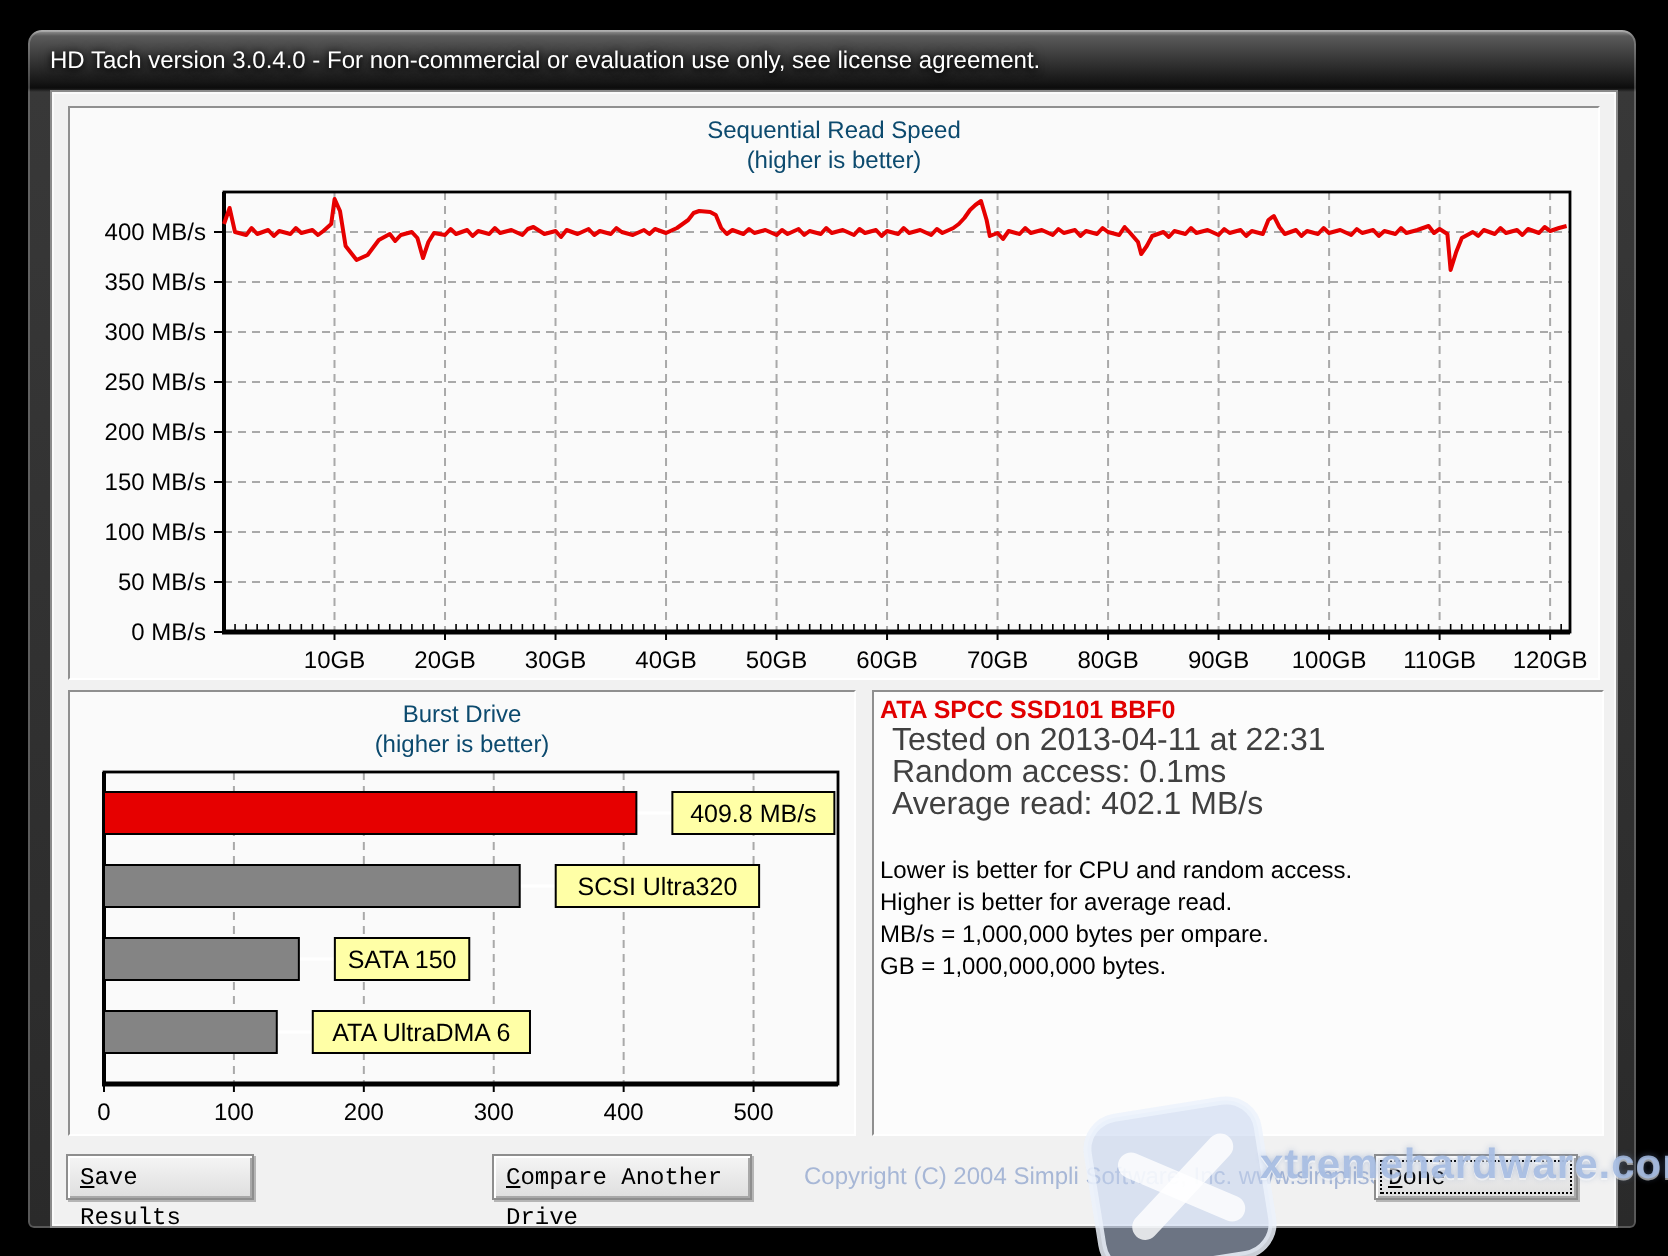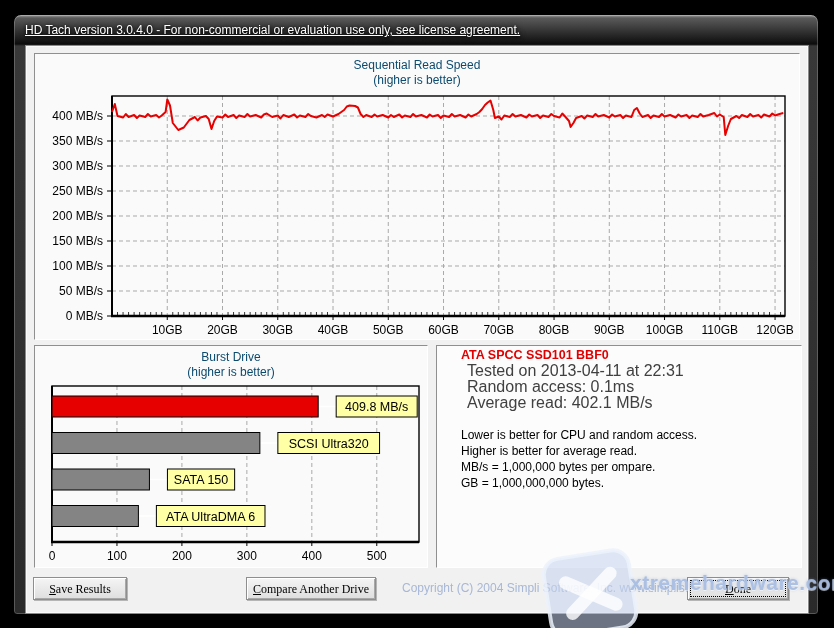--- a/index.html
+++ b/index.html
@@ -6,42 +6,42 @@
   *{box-sizing:border-box;}
   .screen{position:relative;width:834px;height:628px;background:#000;overflow:hidden;
           font-family:"Liberation Sans","DejaVu Sans",sans-serif;}
   
   .window{position:absolute;left:13px;top:14px;width:806px;height:601px;
           border-radius:8px 8px 4px 4px;border:1px solid #000;
           background:linear-gradient(180deg,#9e9e9e 0px,#5a5a5a 3px,#161616 26px,#0c0c0c 29px,#383838 31px,#2a2a2a 100%);
           box-shadow:inset 0 0 0 1px rgba(255,255,255,0.22);}
   .titlebar{position:absolute;left:0;top:0;right:0;height:30px;
             color:#fff;font-size:12px;line-height:31px;padding-left:11px;
-            text-shadow:0 1px 3px #000,0 0 6px rgba(0,0,0,.8);white-space:nowrap;overflow:hidden;text-decoration:underline;}
+            text-shadow:0 1px 3px #000,0 0 6px rgba(0,0,0,.8);white-space:nowrap;overflow:hidden;}
   .content{position:absolute;left:11px;top:30px;width:784px;height:569px;
            background:#f1f1f1;border:1px solid #8a8a8a;
            box-shadow:inset 0 0 0 1px #fafafa;}
   
   .panel{position:absolute;background:#fafafa;
          border:1px solid;border-color:#8f8f8f #ffffff #ffffff #8f8f8f;}
   .seq-panel{left:8px;top:7px;width:766px;height:287px;}
   .burst-panel{left:8px;top:299px;width:394px;height:223px;}
-  .info-panel{left:410px;top:299px;width:366px;height:223px;background:#fcfcfc;padding-left:21px;}
+  .info-panel{left:410px;top:299px;width:366px;height:223px;background:#fcfcfc;}
   .chart-title{text-align:center;color:#0c4a6e;font-size:12px;line-height:15px;padding-top:4px;}
   .seq-svg{position:absolute;left:4px;top:36px;}
   .burst-svg{position:absolute;left:4px;top:38px;}
   
   .info-device{color:#e10000;font-weight:bold;font-size:12.5px;line-height:16px;padding:1px 0 0 3px;}
   .info-line{font-size:16px;line-height:16px;color:#404040;padding-left:9px;}
   .info-gap{height:16px;}
   .info-note{font-size:12px;line-height:16px;color:#000;padding-left:3px;}
   
   .btn-row{position:absolute;left:0;top:527px;right:0;height:30px;}
-  .btn{position:absolute;top:4px;height:23px;font-family:Liberation Serif, serif;
-       font-size:12px;color:#000;text-align:center;line-height:20px;
+  .btn{position:absolute;top:4px;height:23px;font-family:Liberation Mono, monospace;
+       font-size:12px;color:#000;text-align:left;line-height:20px;
        background:linear-gradient(180deg,#f5f5f5,#dedede);
        border:1px solid #8e8e8e;
        box-shadow:inset 1px 1px 0 #ffffff,inset -1px -1px 0 #a8a8a8,1px 1px 0 #b5b5b5;}
   .btn u{text-decoration:underline;}
   .btn-save{left:7px;width:94px;}
   .btn-upload{left:113px;width:94px;}
   .btn-compare{left:220px;width:130px;}
   .btn-done{right:19px;width:102px;outline:1px dotted #000;outline-offset:-4px;}
   .copyright{position:absolute;left:376px;top:8px;font-size:12px;color:#a7b7d6;white-space:nowrap;}
   

